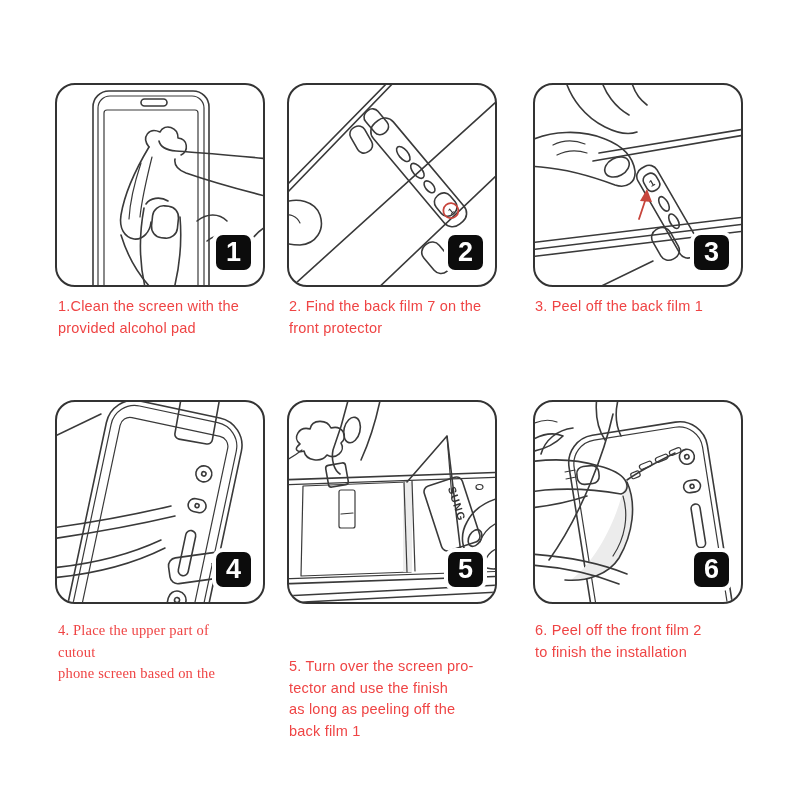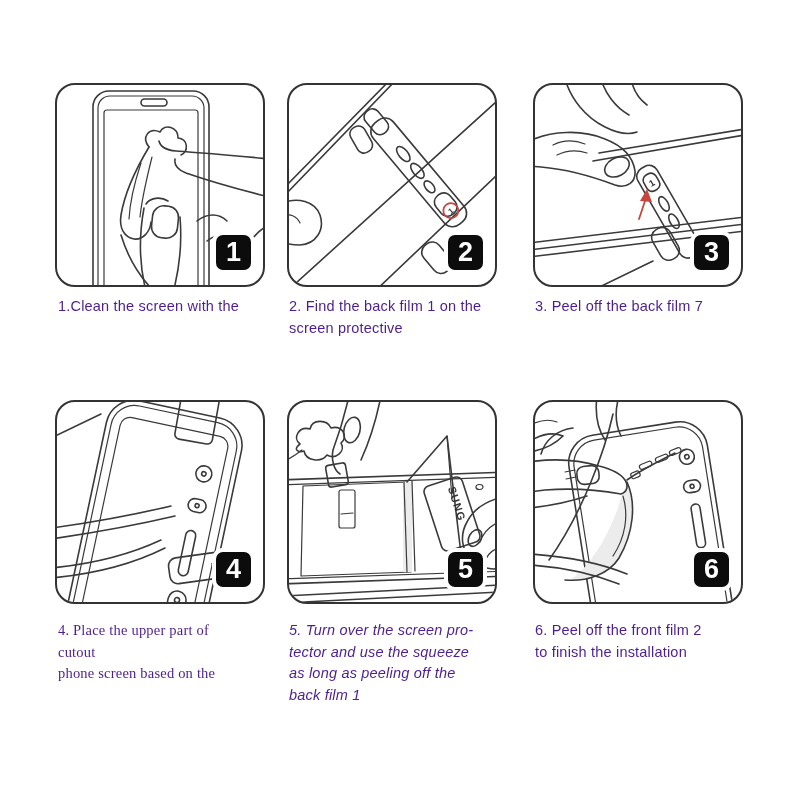--- a/index.html
+++ b/index.html
@@ -4,21 +4,21 @@
 <style>
   html,body{margin:0;padding:0;background:#ffffff;}
   .page{position:relative;width:800px;height:800px;background:#ffffff;overflow:hidden;
         font-family:"Liberation Sans",sans-serif;}
   .frame{position:absolute;width:210px;height:204px;border:2.5px solid #333333;
          border-radius:20px;background:#ffffff;overflow:hidden;box-sizing:border-box;}
   .frame svg{position:absolute;left:0;top:0;display:block;}
   .badge{position:absolute;right:12px;bottom:15px;width:35px;height:35px;background:#0c0c0c;
          border-radius:7px;box-shadow:0 0 0 4px #ffffff;color:#ffffff;font-size:27px;
          font-weight:bold;display:flex;align-items:center;justify-content:center;line-height:1;}
-  .caption{position:absolute;color:#4c1d95;font-size:14.5px;line-height:21.5px;
+  .caption{position:absolute;color:#ef4444;font-size:14.5px;line-height:21.5px;
            letter-spacing:0.2px;white-space:nowrap;}
   
   svg.art{stroke:#3a3a3a;fill:none;stroke-width:1.6;stroke-linecap:round;stroke-linejoin:round;}
   svg.art .thin{stroke-width:1.2;}
   svg.art .red{stroke:#c7453c;stroke-width:1.8;}
   svg.art .redfill{fill:#c7453c;stroke:none;}
   svg.art .shade{fill:#ececec;stroke:none;}
   svg.art text{stroke:none;fill:#333333;font-family:"Liberation Sans",sans-serif;font-weight:bold;}
 </style>
 </head>
@@ -249,36 +249,37 @@
       </g>
       <g transform="translate(168,150) rotate(172)">
         <text x="0" y="0" font-size="12" text-anchor="middle">2</text>
       </g>
     </svg>
     <div class="badge">6</div>
   </div>
 
   <div class="caption" style="left:58px;top:296px;">
     <div>1.Clean the screen with the</div>
+    <div>provided alcohol pad</div>
   </div>
   <div class="caption" style="left:289px;top:296px;">
-    <div>2. Find the back film 1 on the</div>
-    <div>screen protective</div>
+    <div>2. Find the back film 7 on the</div>
+    <div>front protector</div>
   </div>
   <div class="caption" style="left:535px;top:296px;">
-    <div>3. Peel off the back film 7</div>
+    <div>3. Peel off the back film 1</div>
   </div>
   <div class="caption" style="left:58px;top:620px;font-family:Liberation Serif, serif;">
     <div>4. Place the upper part of</div>
     <div>cutout</div>
     <div>phone screen based on the</div>
   </div>
-  <div class="caption" style="left:289px;top:620px;font-style:italic;">
+  <div class="caption" style="left:289px;top:656px;">
     <div>5. Turn over the screen pro-</div>
-    <div>tector and use the squeeze</div>
+    <div>tector and use the finish</div>
     <div>as long as peeling off the</div>
     <div>back film 1</div>
   </div>
   <div class="caption" style="left:535px;top:620px;">
     <div>6. Peel off the front film 2</div>
     <div>to finish the installation</div>
   </div>
 
 </div>
 

